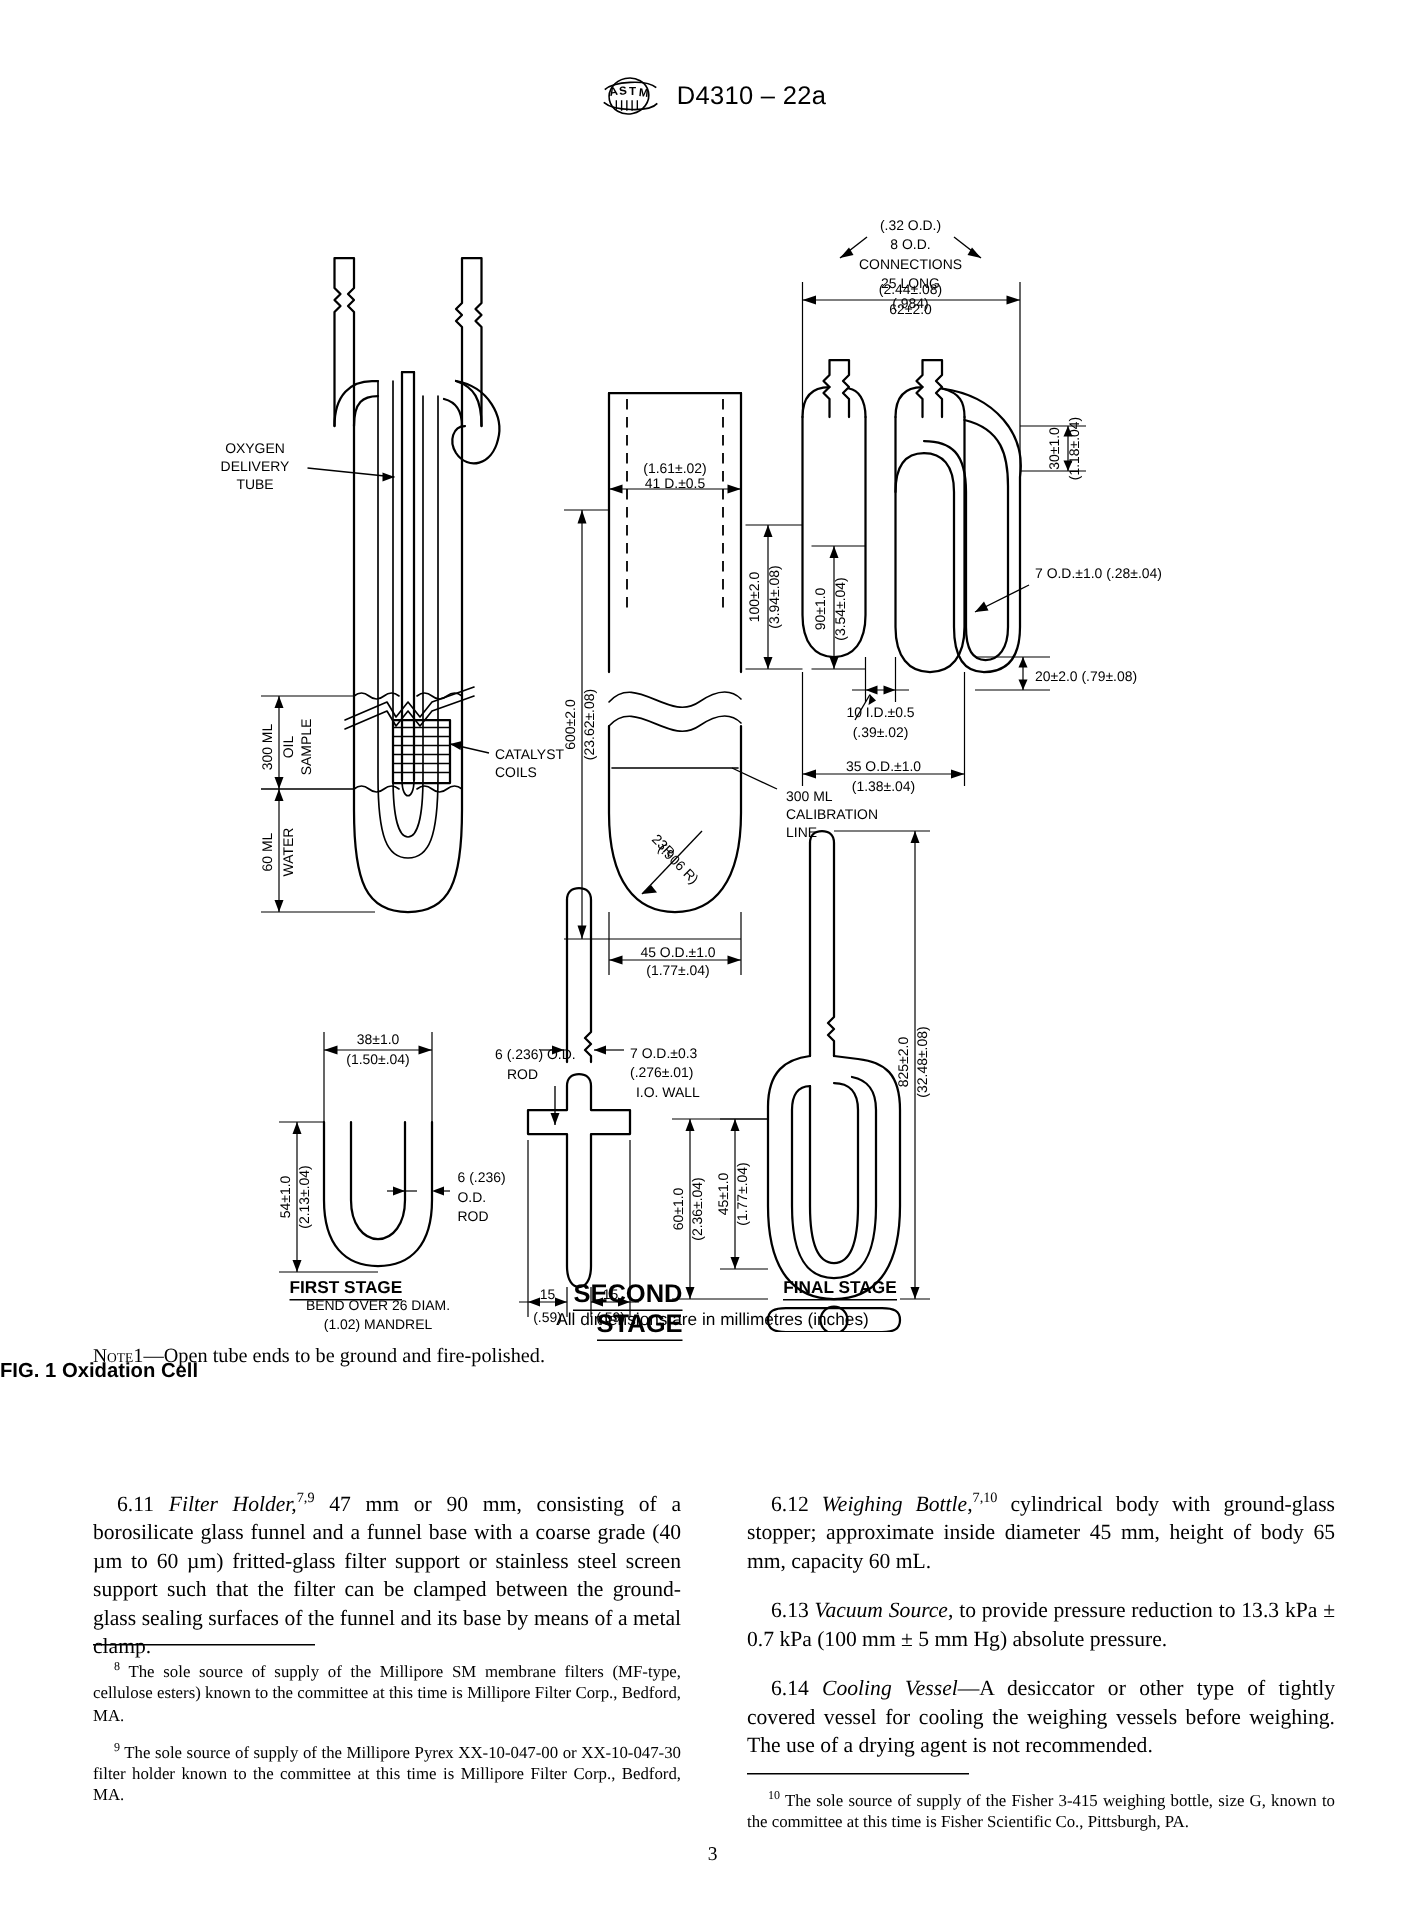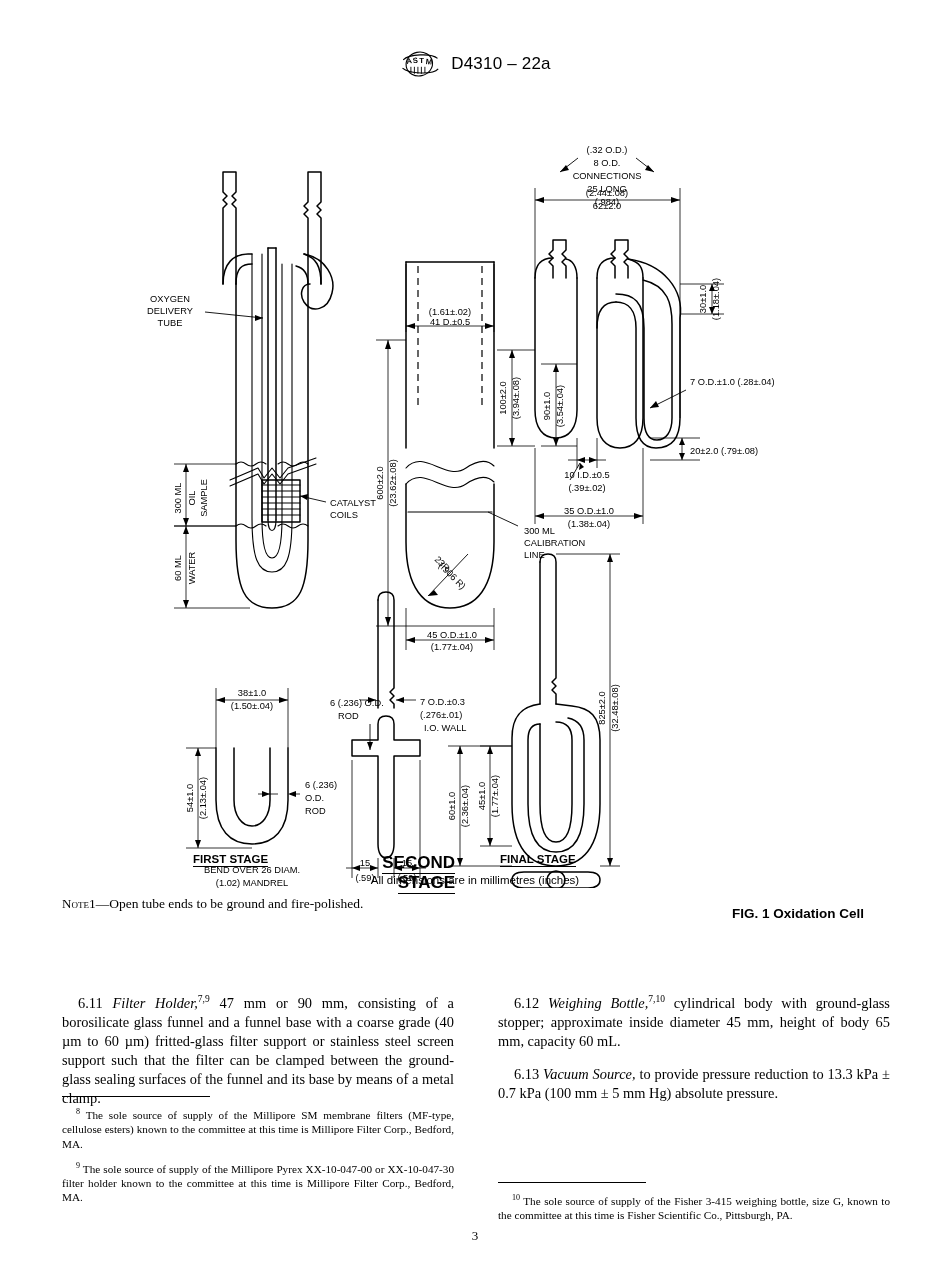--- a/index.html
+++ b/index.html
@@ -43,25 +43,24 @@
 
   .fig-note {
     position: absolute;
     left: 62px; top: 896px;
     font-size: 13.5px;
   }
   .fig-note .note-lbl { font-variant: small-caps; font-size: 13px; }
   #fig-caption {
     position: absolute;
     top: 906px; left: 0; width: 836px;
-    text-align: right;
+    text-align: left;
     font-family: "Liberation Sans", sans-serif;
     font-weight: bold;
     font-size: 13.5px;
-    margin-left: 28px;
   }
 
   
   #body-columns {
     position: absolute;
     top: 980px; left: 62px;
     width: 828px;
     display: flex;
     gap: 44px;
   }
@@ -540,21 +539,21 @@
   </g>
 </svg>
 
   <div style="position:absolute;left:0;top:765px;width:950px;">
     <div style="position:absolute;left:193px;width:120px;text-align:left;font-family:'Liberation Sans',sans-serif;font-weight:bold;font-size:11.5px;">
       <span style="border-bottom:1.6px solid #000;padding-bottom:1px;">FIRST STAGE</span>
     </div>
     <div style="position:absolute;left:325px;width:130px;text-align:right;font-family:Liberation Sans, sans-serif;font-weight:bold;font-size:17px;">
       <span style="border-bottom:1.6px solid #000;padding-bottom:1px;">SECOND STAGE</span>
     </div>
-    <div style="position:absolute;left:500px;width:120px;font-family:'Liberation Sans',sans-serif;font-weight:bold;font-size:11.5px;">
+    <div style="position:absolute;left:500px;width:120px;text-align:center;font-family:'Liberation Sans',sans-serif;font-weight:bold;font-size:11.5px;">
       <span style="border-bottom:1.6px solid #000;padding-bottom:1px;">FINAL STAGE</span>
     </div>
   </div>
 
   <div style="position:absolute;left:200px;top:786px;width:550px;text-align:center;font-family:'Liberation Sans',sans-serif;font-size:11.5px;">All dimensions are in millimetres (inches)</div>
 </div>
 
 <div class="fig-note">
   <span class="note-lbl">Note</span><span>1—Open tube ends to be ground and fire-polished.</span>
 </div>
@@ -569,20 +568,24 @@
   </div>
   <div class="col">
     <p class="para">
       <span class="num">6.12</span>
       <span class="term">Weighing Bottle,</span><sup>7,10</sup><span> cylindrical body with ground-glass stopper; approximate inside diameter 45 mm, height of body 65 mm, capacity 60 mL.</span>
     </p>
     <p class="para">
       <span class="num">6.13</span>
       <span class="term">Vacuum Source,</span><span> to provide pressure reduction to 13.3 kPa ± 0.7 kPa (100 mm ± 5 mm Hg) absolute pressure.</span>
     </p>
+    <p class="para">
+      <span class="num">6.14</span>
+      <span class="term">Cooling Vessel</span><span>—A desiccator or other type of tightly covered vessel for cooling the weighing vessels before weighing. The use of a drying agent is not recommended.</span>
+    </p>
   </div>
 </div>
 
 <div class="footnote-block" id="footnotes-left">
   <div class="fn-rule"></div>
   <p class="footnote">
     <sup>8</sup><span> The sole source of supply of the Millipore SM membrane filters (MF-type, cellulose esters) known to the committee at this time is Millipore Filter Corp., Bedford, MA.</span>
   </p>
   <p class="footnote">
     <sup>9</sup><span> The sole source of supply of the Millipore Pyrex XX-10-047-00 or XX-10-047-30 filter holder known to the committee at this time is Millipore Filter Corp., Bedford, MA.</span>

